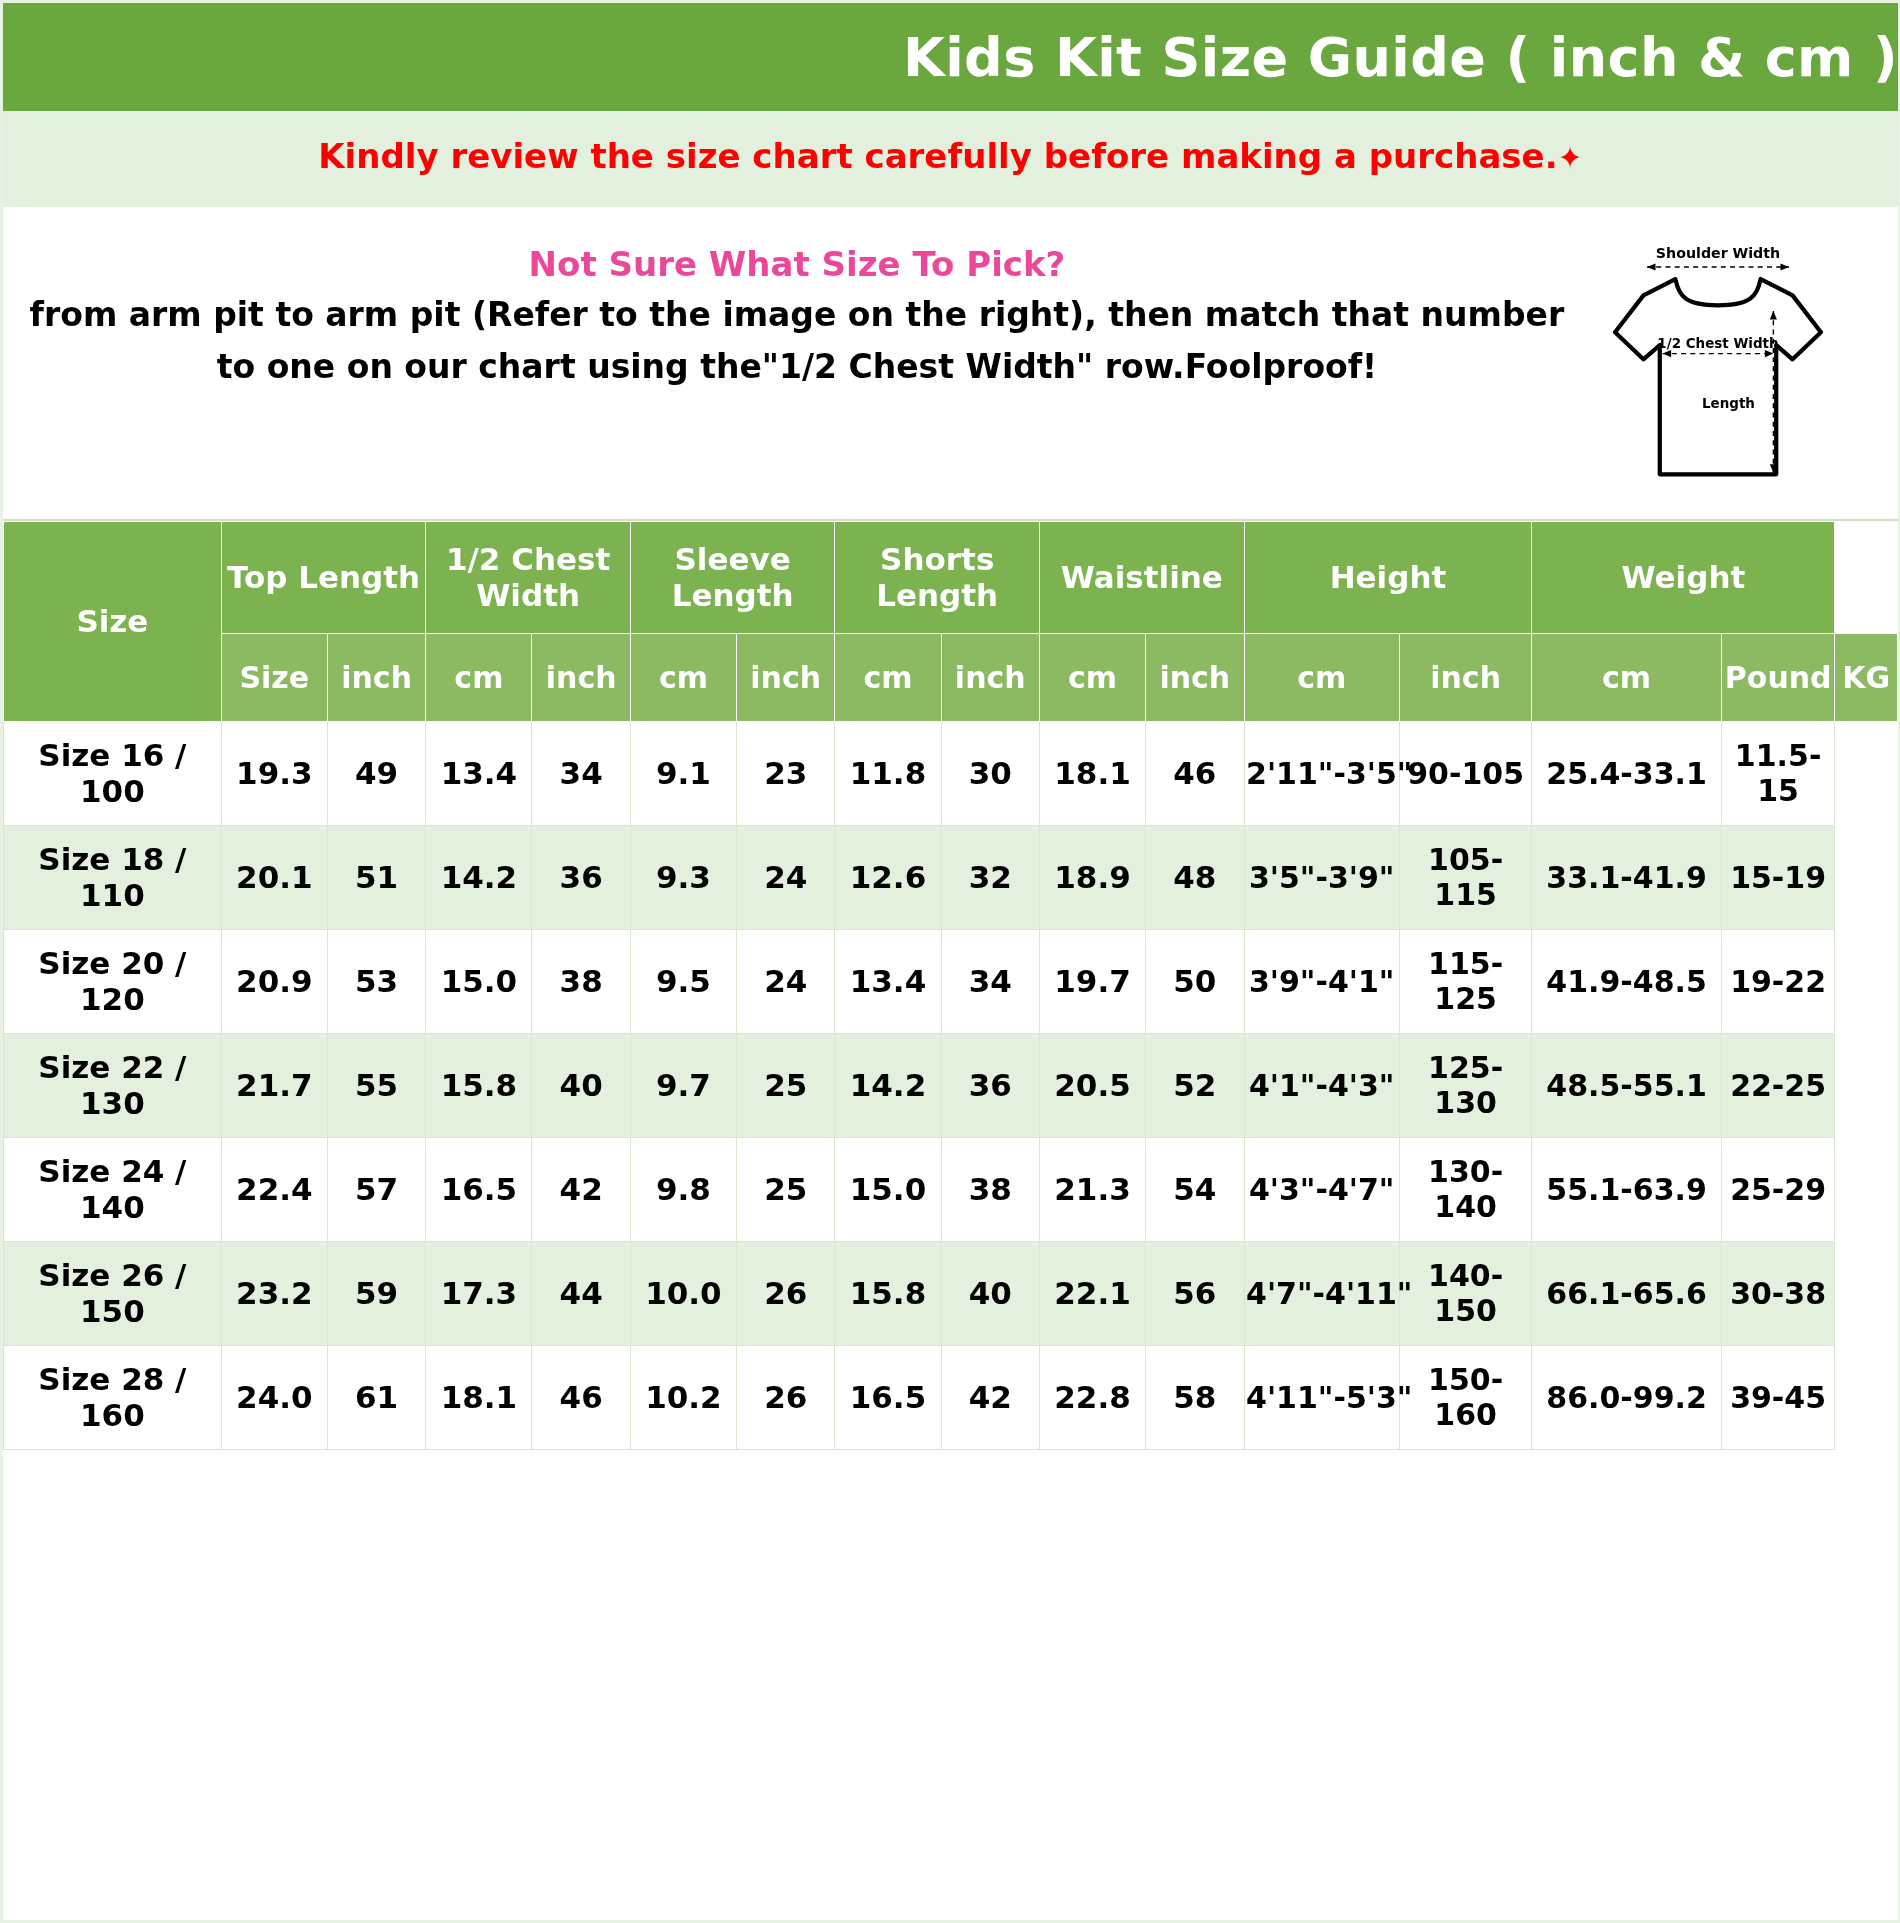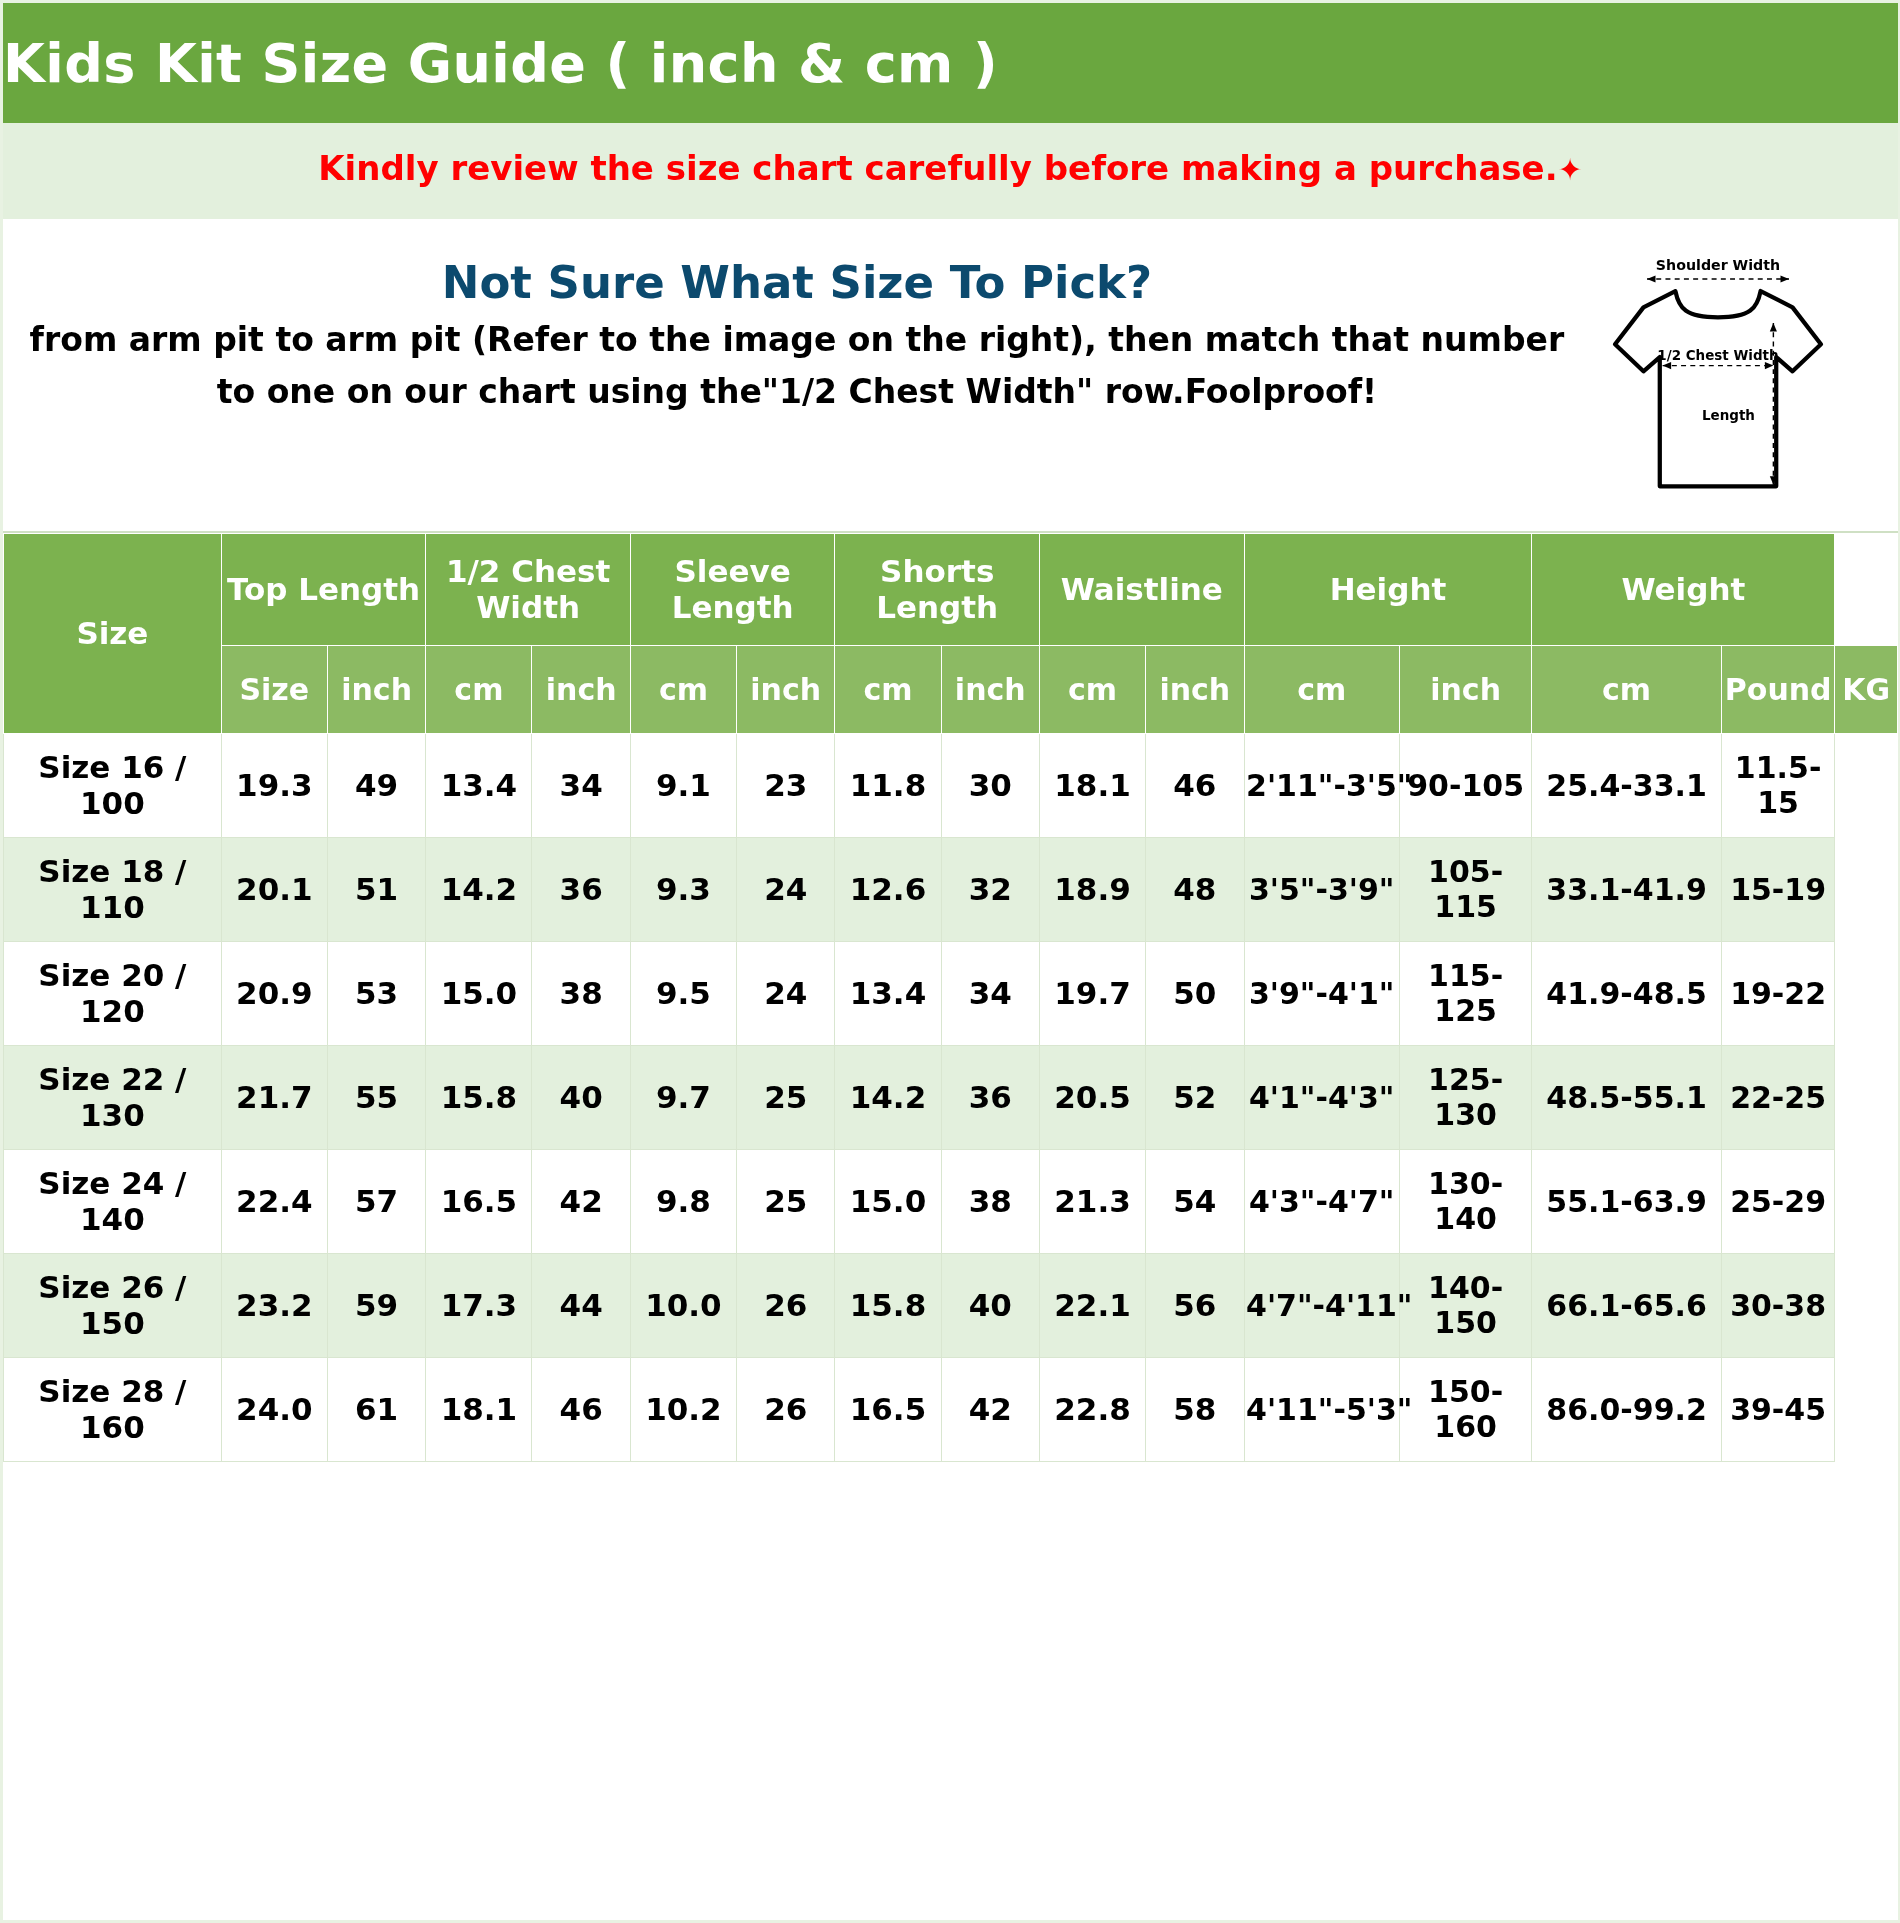--- a/index.html
+++ b/index.html
@@ -13,24 +13,24 @@
     height: 1923px;
     background: #ffffff;
     position: relative;
     overflow: hidden;
     border: 3px solid #e8f2e2;
   }
 
   
   .title-bar {
     background: #6aa73f;
-    height: 120px;
+    height: 108px;
     display: flex;
     align-items: center;
-    justify-content: flex-start;
+    justify-content: flex-end;
   }
   .title-bar h1 {
     margin: 0;
     color: #ffffff;
     font-size: 54px;
     font-weight: bold;
     letter-spacing: 0.4px;
     font-family: "DejaVu Sans", sans-serif;
   }
 
@@ -60,24 +60,24 @@
     padding: 19.4px 0 16.4px 0;
     border-bottom: 2.2px solid #cfe0c4;
     min-height: 310px;
   }
   .help-text {
     flex: 1;
     text-align: center;
     padding: 18px 7.5px 0 22.4px;
   }
   .help-text .lead {
-    font-size: 45px;
+    font-size: 34px;
     font-weight: bold;
     margin: 0 0 9px 0;
-    color: #0c4a6e;
+    color: #ec4899;
   }
   .help-text .body-line {
     font-size: 33px;
     font-weight: bold;
     margin: 0 0 7.5px 0;
     color: #000;
     line-height: 1.35;
   }
 
   

